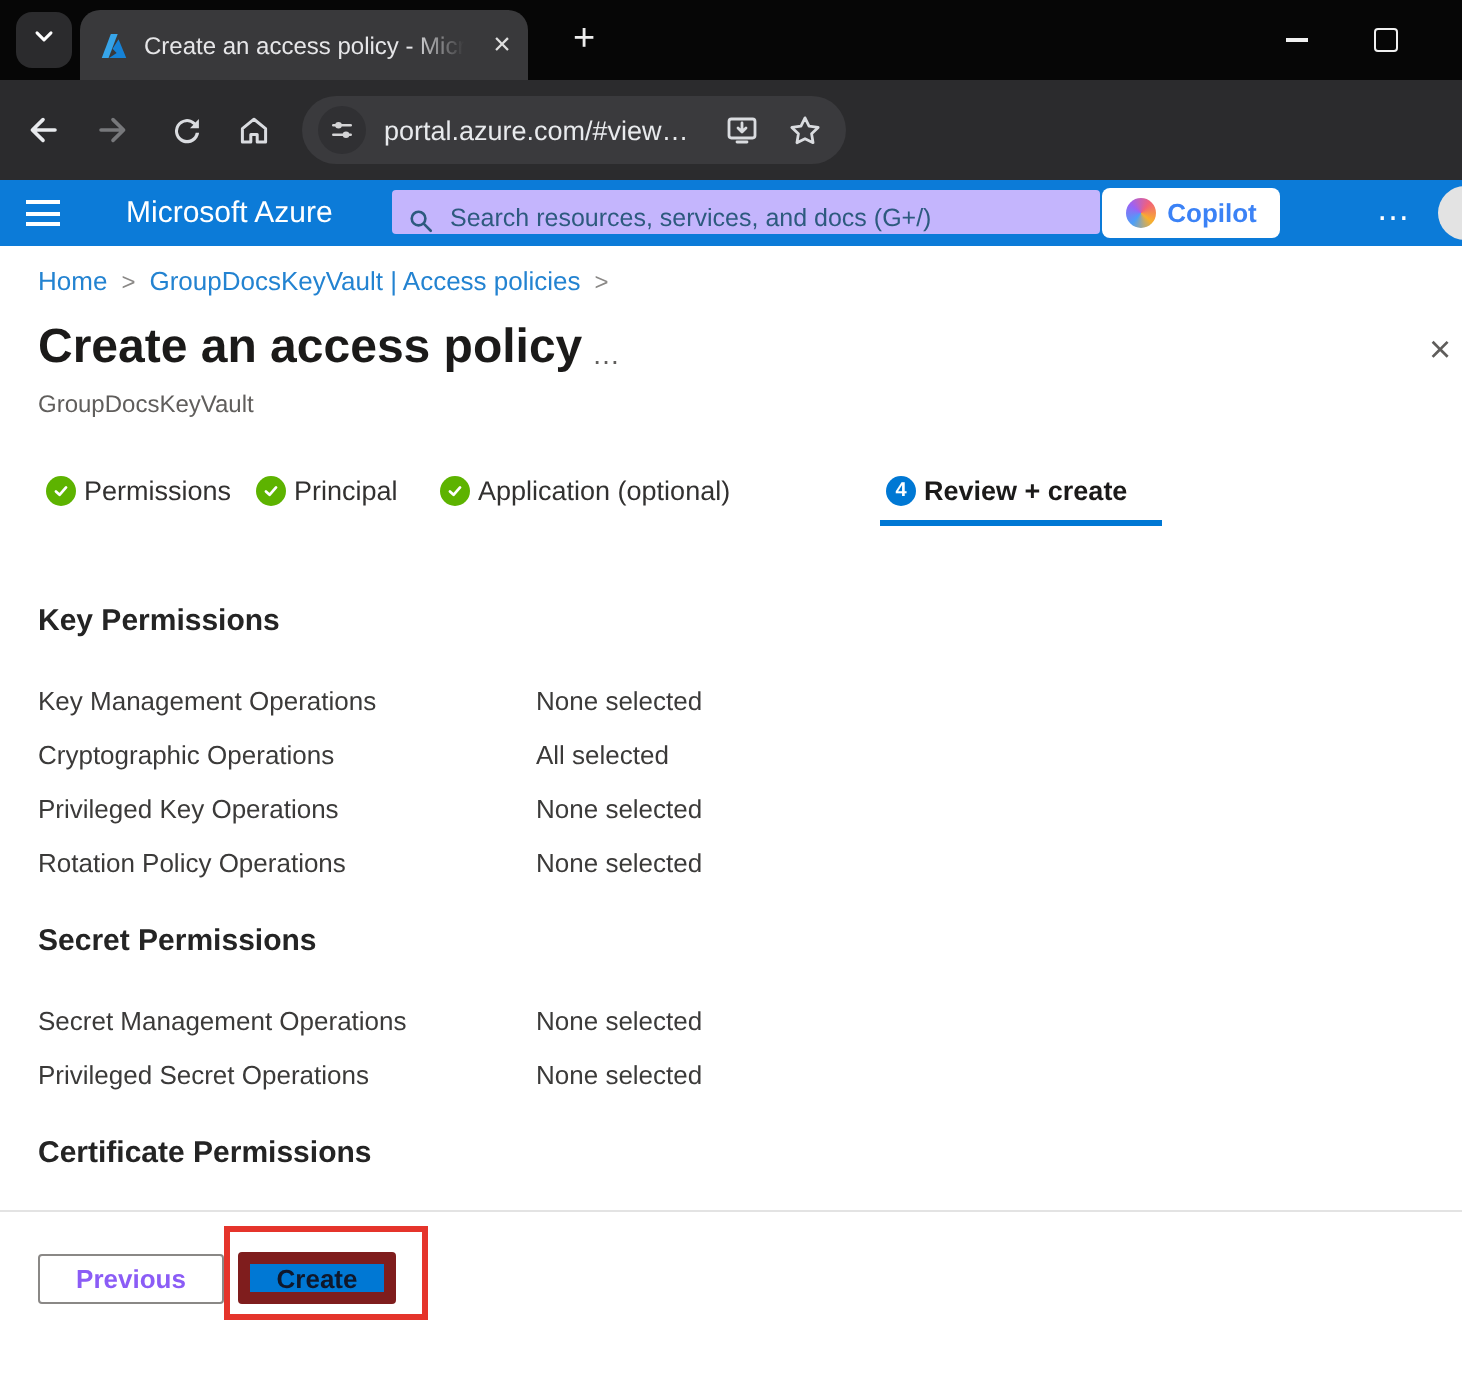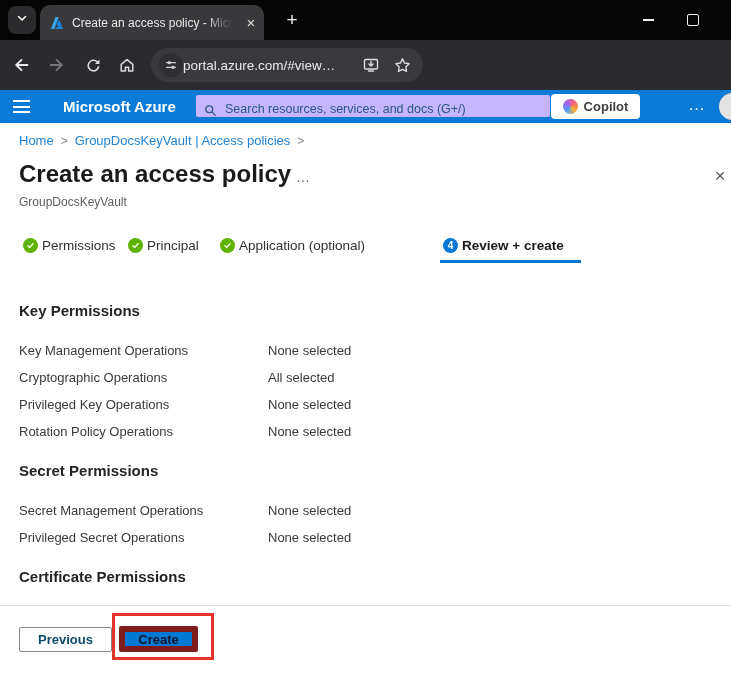--- a/index.html
+++ b/index.html
@@ -22,39 +22,39 @@
   .win-min span{display:block;width:11px;height:2px;background:#f0f0f0;}
   .win-max{position:absolute;left:682px;top:0;width:22px;height:40px;display:flex;align-items:center;justify-content:center;}
   .win-max span{display:block;width:10px;height:10px;border:1.5px solid #f0f0f0;border-radius:2px;}
   
   .toolbar{position:absolute;top:40px;left:0;width:731px;height:50px;background:#2b2b2d;}
   .nav-ico{position:absolute;top:16px;width:18px;height:18px;display:flex;align-items:center;justify-content:center;}
   .addr-pill{position:absolute;left:151px;top:8px;width:272px;height:34px;border-radius:17px;
     background:#3a3a3d;display:flex;align-items:center;padding:0 12px;box-sizing:border-box;}
   .tune-wrap{width:24px;height:24px;border-radius:50%;background:#303033;display:flex;
     align-items:center;justify-content:center;margin-left:-4px;}
-  .addr-url{margin-left:0;font-size:13.5px;color:#e8eaed;white-space:nowrap;}
+  .addr-url{margin-left:9px;font-size:13.5px;color:#e8eaed;white-space:nowrap;}
   .addr-right{margin-left:auto;display:flex;align-items:center;gap:14px;}
   
   .az-header{position:absolute;top:90px;left:0;width:731px;height:33px;background:#0c7bd8;}
   .hamburger{position:absolute;left:13px;top:10px;width:17px;height:13px;display:flex;
     flex-direction:column;justify-content:space-between;}
   .hamburger i{display:block;height:2px;background:#fff;}
   .az-brand{position:absolute;left:63px;top:0;height:39px;line-height:33px;color:#fff;
-    font-size:15px;font-weight:700;}
+    font-size:15px;font-weight:400;}
   .az-search{position:absolute;left:196px;top:5px;width:354px;height:22px;background:#c4b5fd;
     border-radius:2px;display:flex;align-items:flex-end;padding-left:8px;box-sizing:border-box;}
   .az-search input{border:none;outline:none;background:transparent;font-size:12.5px;color:#2d5a7e;
     width:300px;margin-left:6px;font-family:"Liberation Sans",sans-serif;}
   .az-search input::placeholder{color:#2d5a7e;opacity:1;}
   .copilot-btn{position:absolute;left:551px;top:4px;width:89px;height:25px;background:#fff;
     border-radius:4px;display:flex;align-items:center;justify-content:center;gap:6px;}
   .copilot-logo{width:15px;height:15px;border-radius:50%;
     background:conic-gradient(from 220deg,#4c9ff8,#9b62f5,#f2617a,#f8b02c,#4c9ff8);}
-  .copilot-label{font-size:13px;font-weight:600;color:#404040;}
+  .copilot-label{font-size:13px;font-weight:600;color:#3b82f6;}
   .az-more{position:absolute;left:688px;top:0;height:30px;line-height:30px;color:#fff;
     font-size:17px;letter-spacing:1px;}
   .az-avatar{position:absolute;right:-15px;top:3px;width:27px;height:27px;border-radius:50%;background:#e3e3e3;}
   
   .content{position:absolute;top:123px;left:0;width:731px;height:511px;background:#fff;}
   .breadcrumb{position:absolute;left:19px;top:10px;font-size:13px;color:#605e5c;display:flex;gap:7px;align-items:center;}
   .crumb-link{color:#2383d1;cursor:pointer;}
   .crumb-sep{color:#8a8886;font-size:12px;}
   .page-title{position:absolute;left:19px;top:36px;font-size:24px;line-height:30px;font-weight:700;color:#1b1a19;}
   .title-more{position:absolute;left:296px;top:46px;font-size:14px;color:#605e5c;letter-spacing:1px;}
@@ -68,21 +68,21 @@
     align-items:center;justify-content:center;}
   .num-badge{width:15px;height:15px;border-radius:50%;background:#0078d4;color:#fff;font-size:10px;
     font-weight:700;display:flex;align-items:center;justify-content:center;}
   .wtab-underline{position:absolute;left:440px;top:29px;width:141px;height:3px;background:#0078d4;}
   .sec-heading{position:absolute;left:19px;font-size:15px;font-weight:700;color:#242424;line-height:18px;text-align:center;}
   .rows{position:absolute;left:19px;}
   .prow{height:27px;display:flex;align-items:center;font-size:13px;color:#3b3a39;}
   .prow .plabel{width:249px;}
   .footer-divider{position:absolute;left:0;top:482px;width:731px;height:1px;background:#e3e3e3;}
   .btn-previous{position:absolute;left:19px;top:504px;width:93px;height:25px;background:#fff;
-    border:1px solid #8a8886;border-radius:2px;font-size:13px;font-weight:600;color:#0c4a6e;
+    border:1px solid #8a8886;border-radius:2px;font-size:13px;font-weight:600;color:#8b5cf6;
     display:flex;align-items:center;justify-content:center;box-sizing:border-box;
     font-family:"Liberation Sans",sans-serif;}
   .btn-create{position:absolute;left:119px;top:503px;width:79px;height:26px;background:#0078d4;
     border:6px solid #7f1d1d;border-radius:2px;font-size:13px;font-weight:600;color:#0f172a;
     display:flex;align-items:center;justify-content:center;box-sizing:border-box;
     font-family:Liberation Sans, sans-serif;}
   .annotation-rect{position:absolute;left:112px;top:490px;width:102px;height:47px;
     border:3px solid #e5342b;box-sizing:border-box;pointer-events:none;}
 </style>
 </head>

